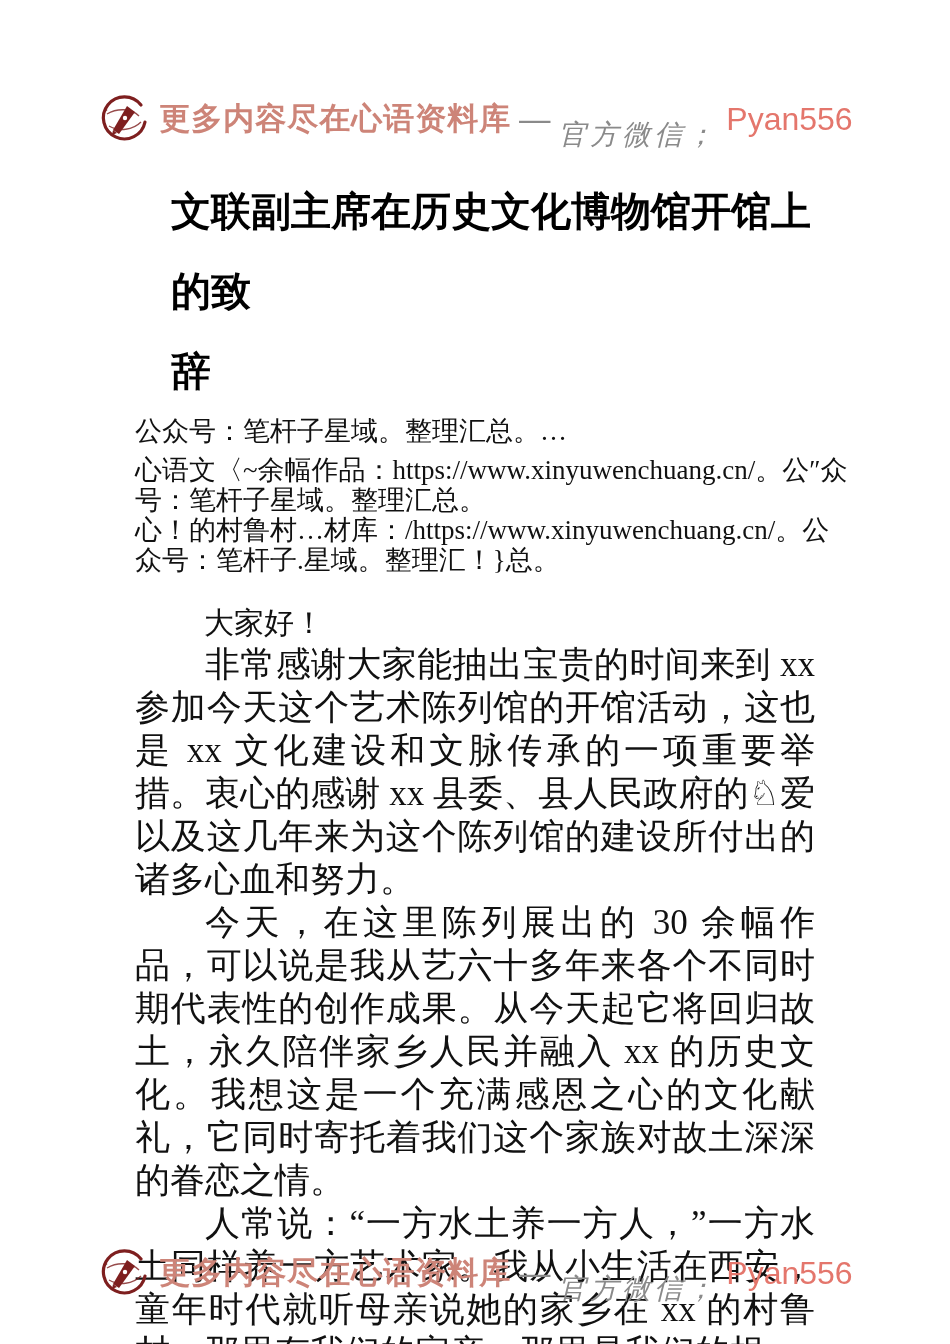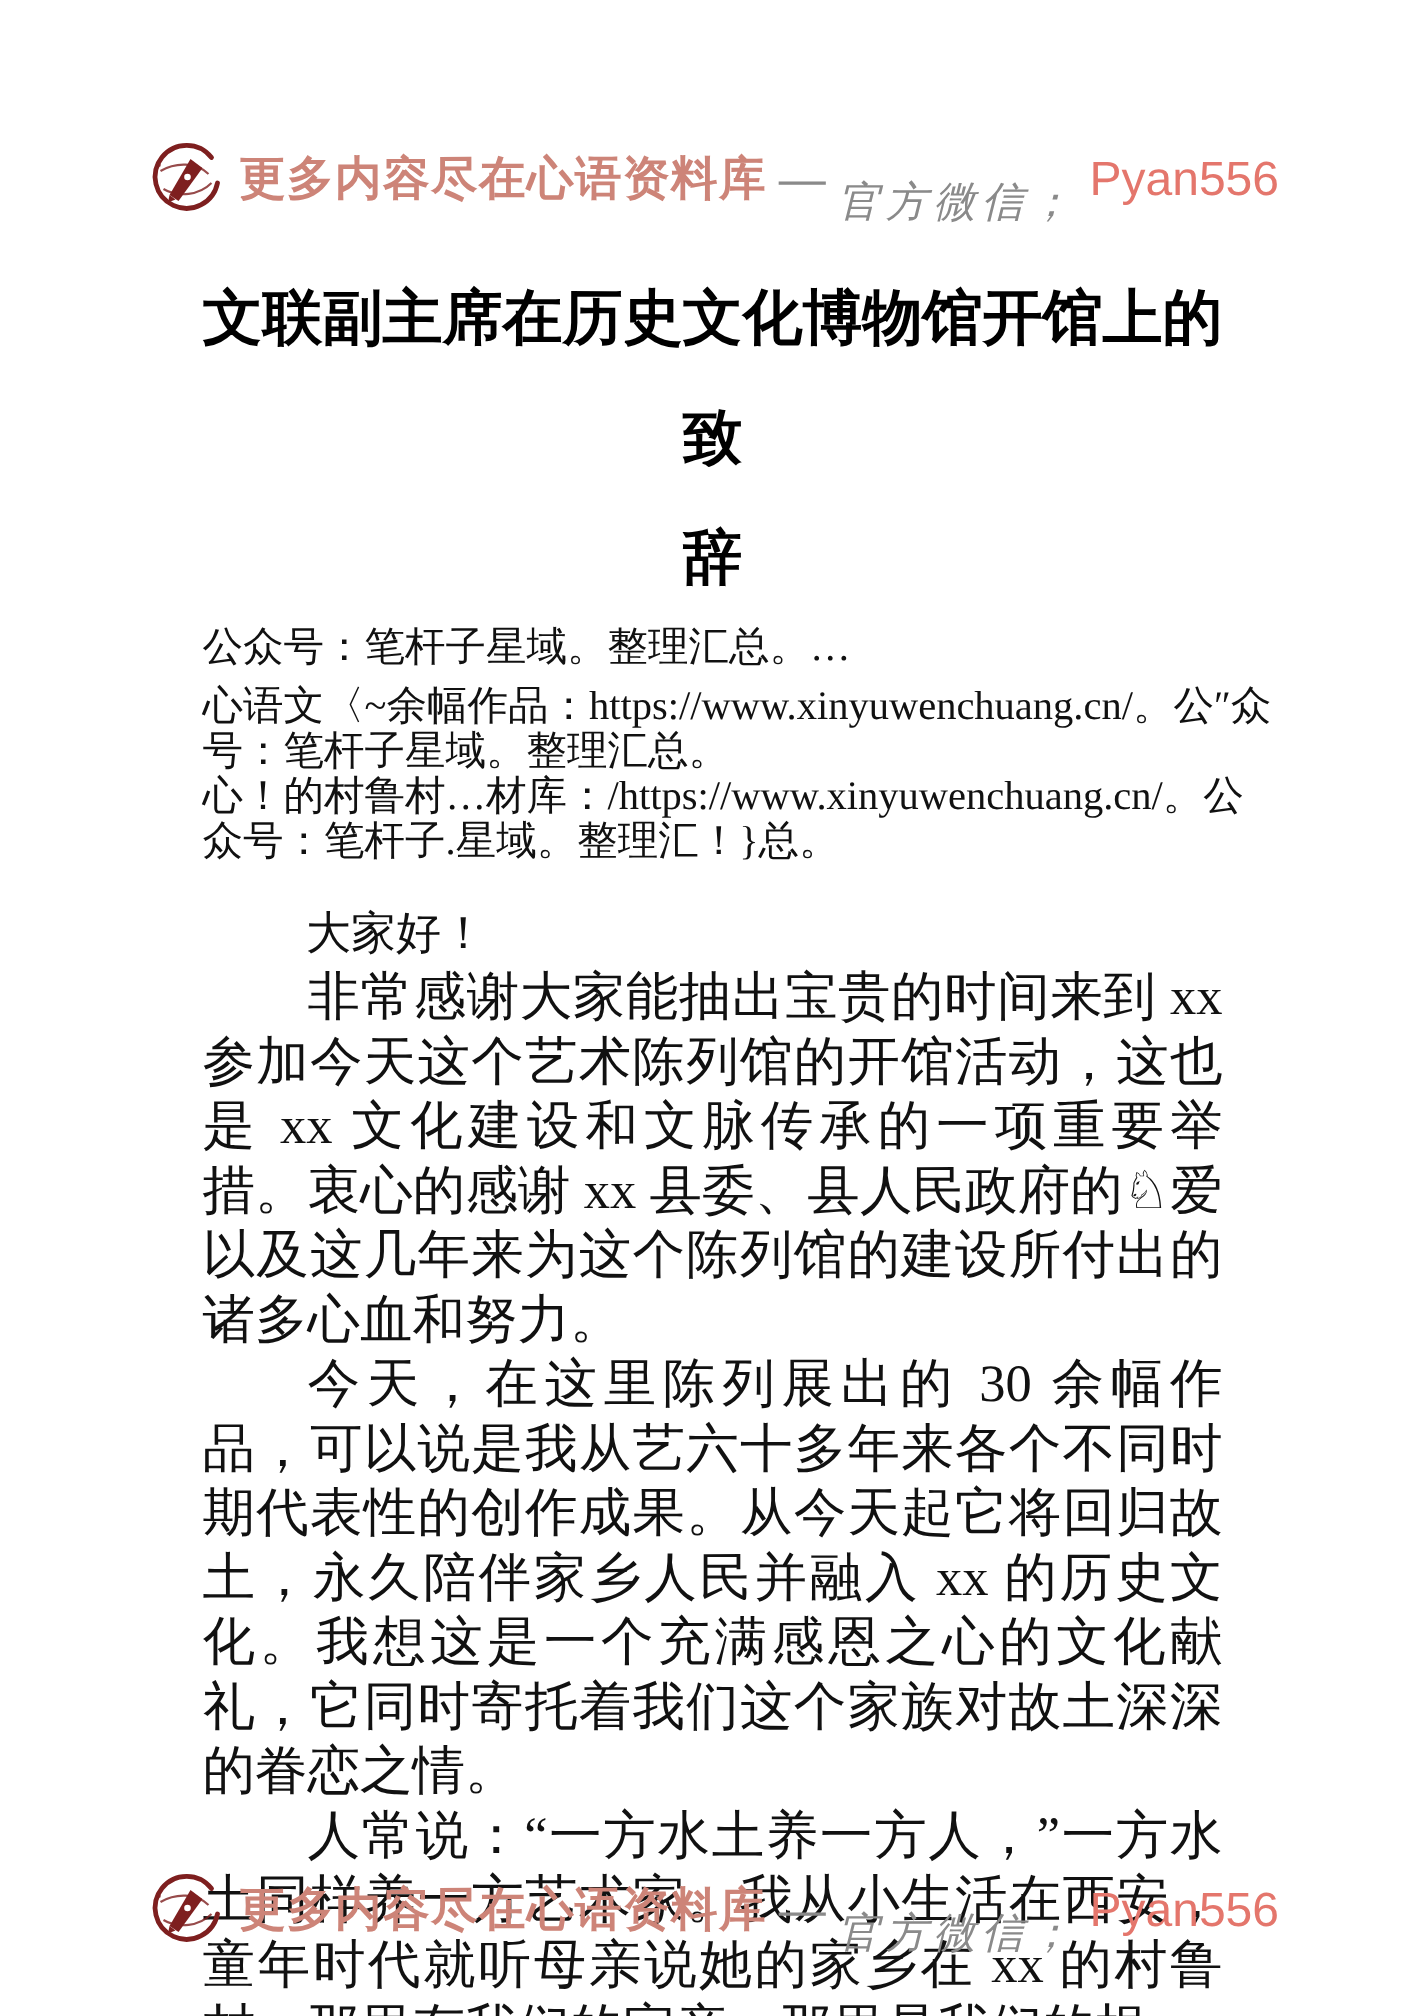--- a/index.html
+++ b/index.html
@@ -36,21 +36,21 @@
   }
   .wm-id {
     font-size: 32px; color: var(--wm-id);
     font-family: "Liberation Sans", "DejaVu Sans", sans-serif;
   }
   .content {
     position: absolute; top: 172px; left: 135px; width: 680px;
   }
   .doc-title {
     font-size: 40px; line-height: 80px; font-weight: bold;
-    text-align: center; color: #000;
+    text-align: left; color: #000; margin-left: 36px;
   }
   .meta-block-1 { margin-top: 2px; font-size: 27px; line-height: 35px; }
   .meta-block-2 { margin-top: 6px; font-size: 27px; line-height: 30px; }
   .meta-line { white-space: nowrap; }
   .salutation { font-size: 30px; line-height: 36px; padding-left: 8px; }
   .greeting { font-size: 30px; line-height: 40px; text-indent: 2.3em; margin-top: 28px; }
   .para {
     margin: 0; font-size: 35px; line-height: 43px;
     text-indent: 2em; text-align: justify;
     text-justify: inter-ideograph;

